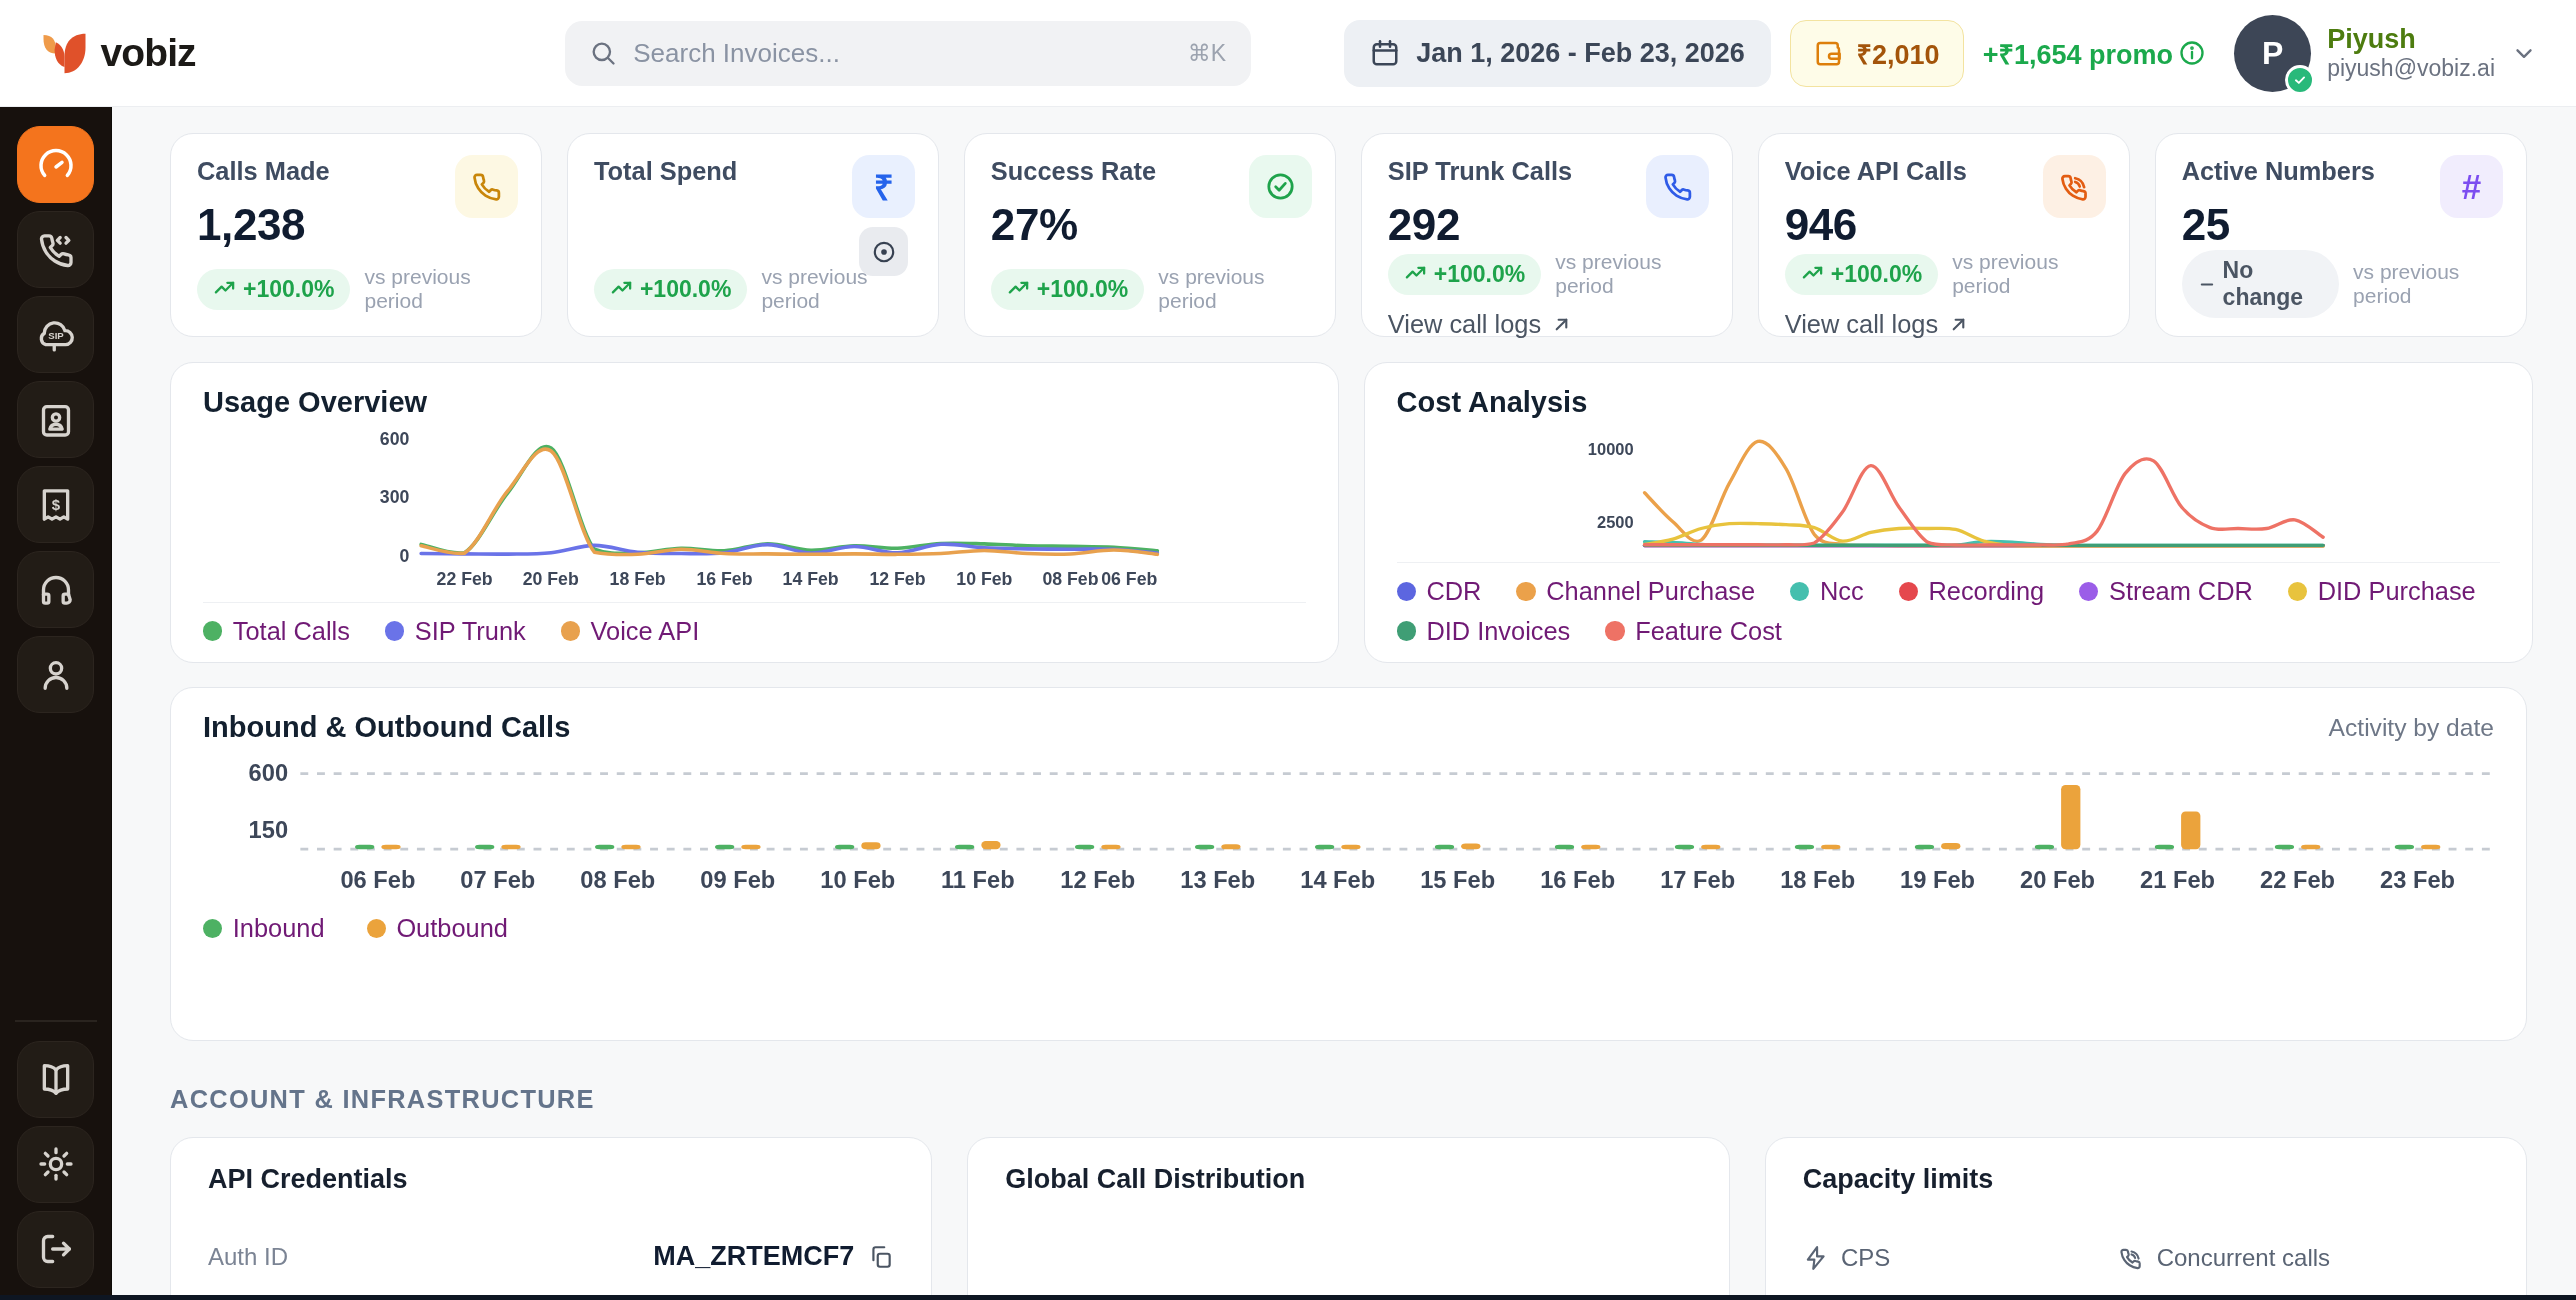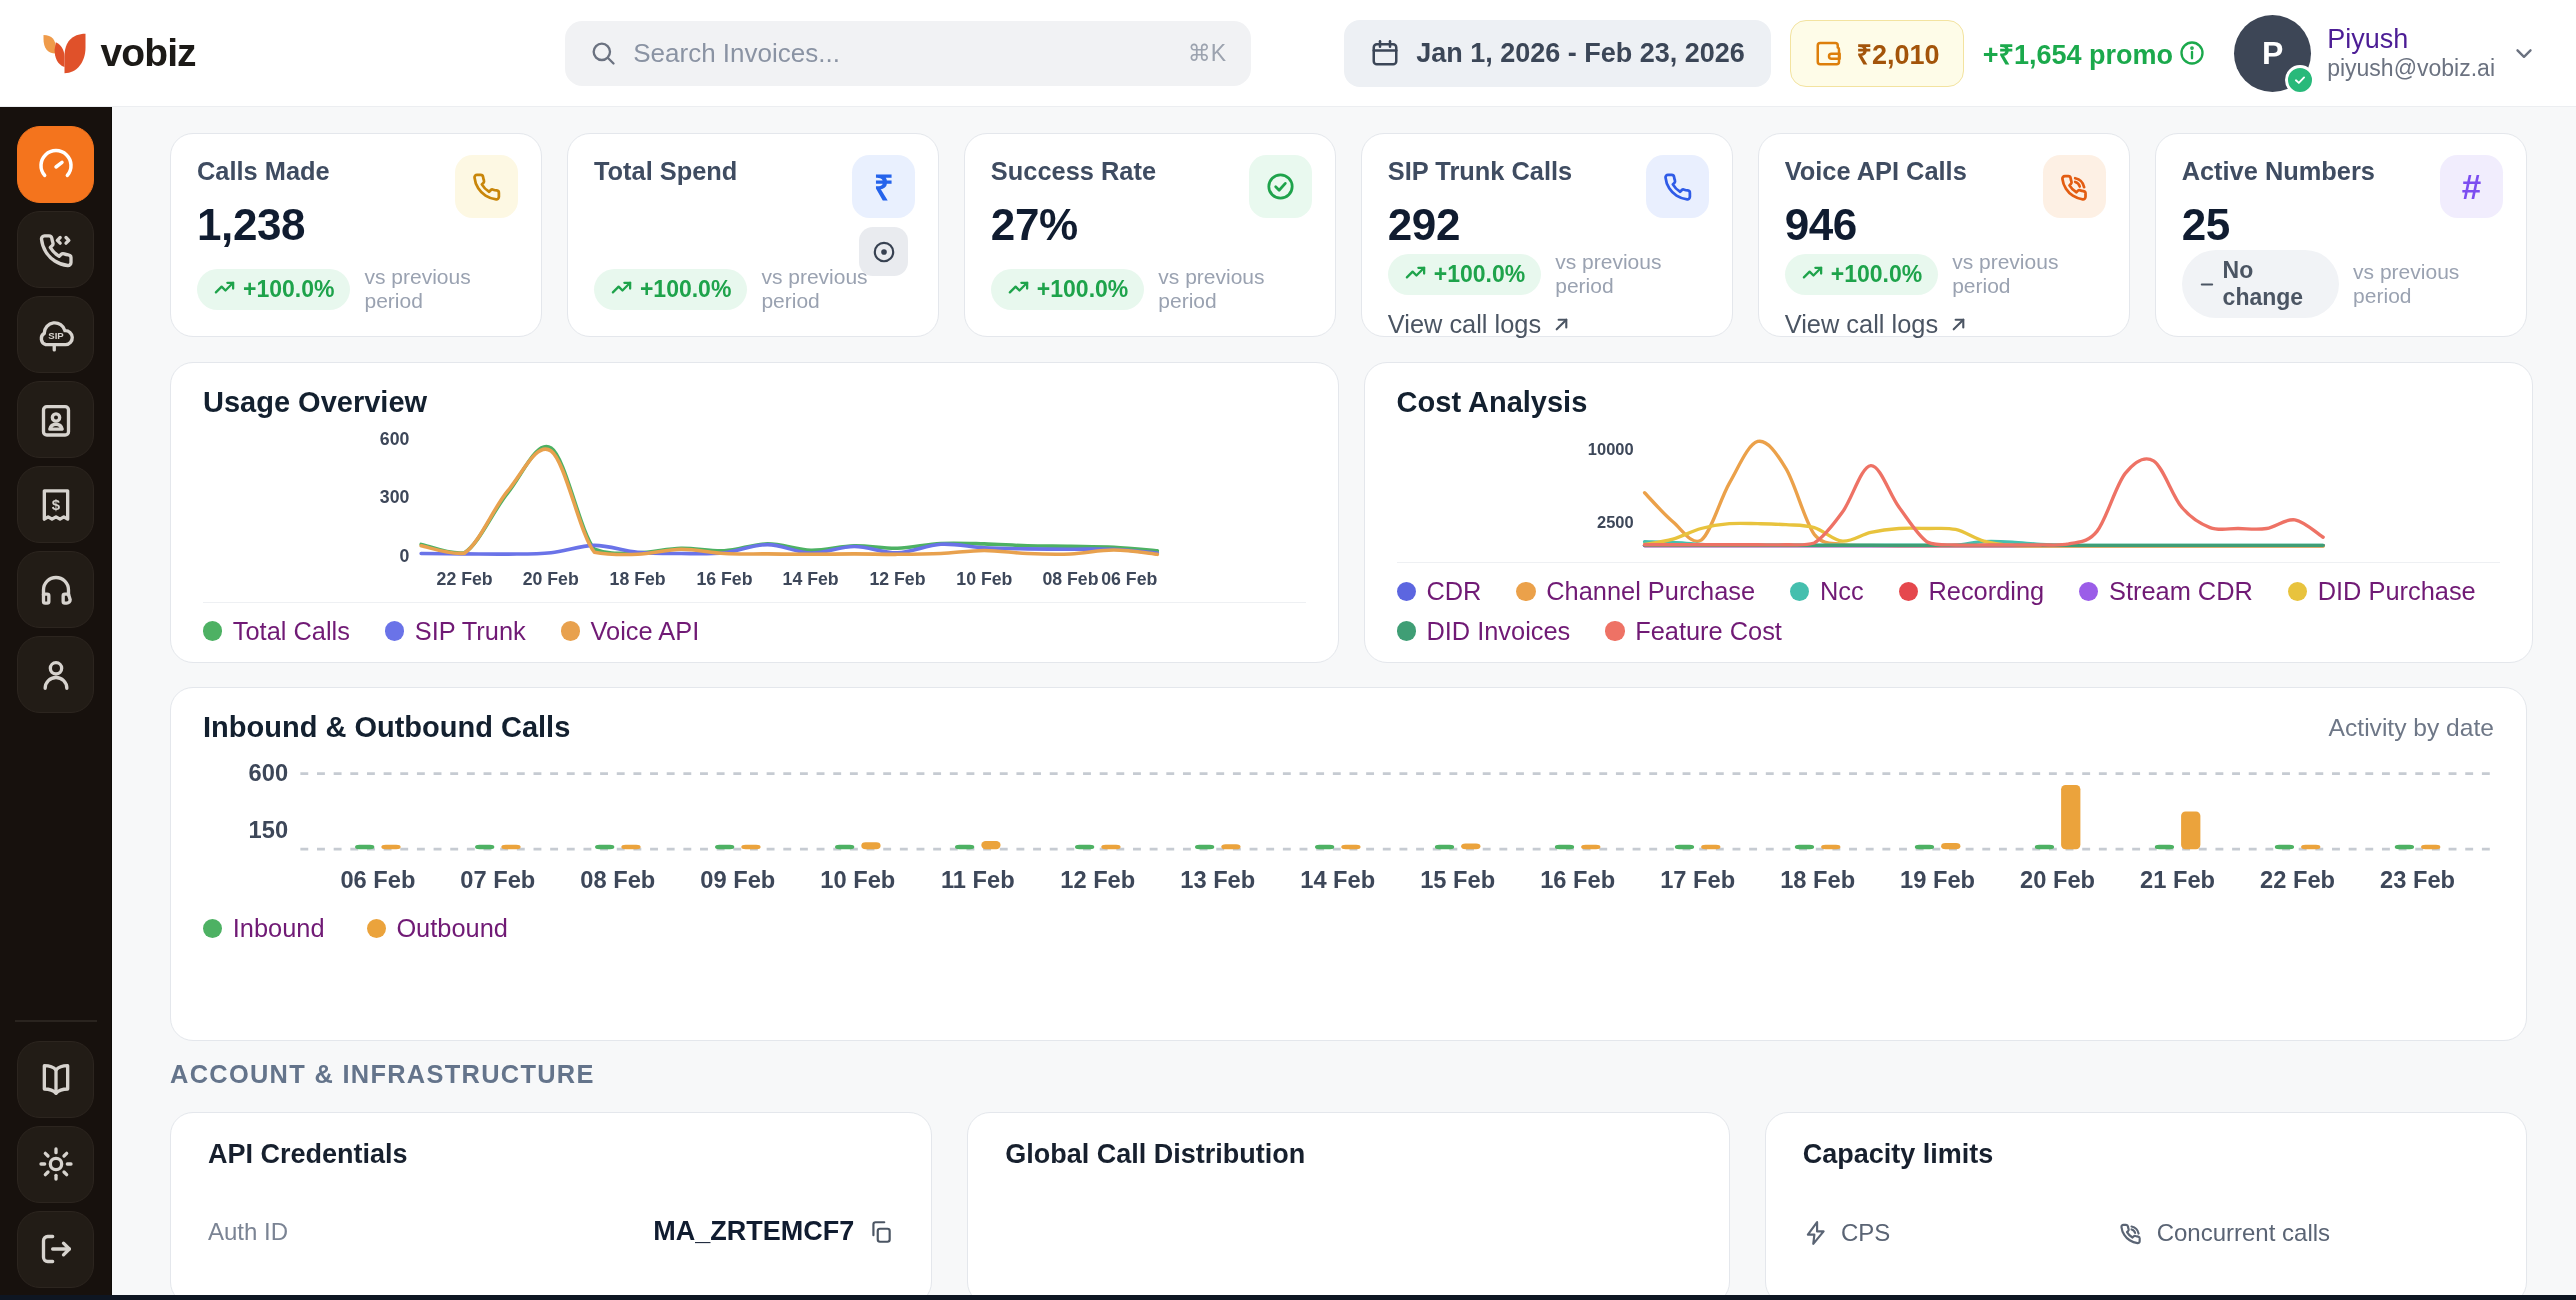--- a/index.html
+++ b/index.html
@@ -22,21 +22,21 @@
   .wallet-chip { height:67px; background:#fefce8; border:1.8px solid #f3e3a0; border-radius:16px;
                  display:flex; align-items:center; gap:12.3px; padding:0 23px;
                  font-size:27px; font-weight:700; color:#a3540a; cursor:pointer; }
   .promo { display:flex; align-items:center; gap:5px; font-size:27px; font-weight:600; color:#1ba94c; }
   .user { display:flex; align-items:center; gap:16px; margin-left:8.8px; cursor:pointer; }
   .avatar { position:relative; width:77px; height:77px; border-radius:50%; background:#3d4656;
             display:flex; align-items:center; justify-content:center; color:#fff; font-size:32px; font-weight:600; }
   .avatar .badge { position:absolute; right:-3.5px; bottom:-3.5px; width:30px; height:30px; border-radius:50%;
                    background:#28b97a; border:3.5px solid #fff; display:flex; align-items:center; justify-content:center; }
   .user-meta { display:flex; flex-direction:column; line-height:1.15; }
-  .user-name { font-size:27px; font-weight:400; color:#4c1d95; }
+  .user-name { font-size:27px; font-weight:700; color:#4d7c0f; }
   .user-email { font-size:23px; color:#6b7280; }
 
   
   .sidebar { position:absolute; left:0; top:107px; bottom:0; width:112px; background:#17110d;
              border-right:1.8px solid #0e0b08; display:flex; flex-direction:column; align-items:center;
              padding-top:19.3px; gap:8px; z-index:4; }
   .side-btn { width:77px; height:77px; border-radius:23px; background:#221c16; border:1.8px solid #2c251f;
               color:#d7d3ce; display:flex; align-items:center; justify-content:center; cursor:pointer; flex:0 0 auto; }
   .side-btn.active { background:#f4741d; border-color:#f4741d; color:#ffffff; }
   .side-bottom { margin-top:auto; display:flex; flex-direction:column; align-items:center; gap:8px; padding-bottom:12.3px; }
@@ -68,21 +68,21 @@
   .chart-title { font-size:29px; font-weight:700; color:#13202f; }
   .legend { display:flex; flex-wrap:wrap; gap:10.5px 35px; padding-top:14px; border-top:1.8px solid #eef0f3; margin-top:5.3px; }
   .legend-item { display:flex; align-items:center; gap:10.5px; font-size:25.4px; color:#701a75; }
   .legend-dot { width:19.3px; height:19.3px; border-radius:50%; flex:0 0 auto; }
 
   .activity-card { margin-top:24.6px; height:354px; padding:23px 32px 16px 32px; display:flex; flex-direction:column; }
   .activity-head { display:flex; align-items:center; justify-content:space-between; }
   .activity-sub { font-size:24.6px; color:#6e7787; }
   .activity-card .legend { border-top:none; padding-top:8.8px; gap:10.5px 42px; }
 
-  .section-header { margin-top:19px; font-size:25.4px; font-weight:700; color:#64748b; letter-spacing:1.3px; }
+  .section-header { margin-top:44px; font-size:25.4px; font-weight:700; color:#64748b; letter-spacing:1.3px; }
   .bottom-row { display:grid; grid-template-columns:repeat(3,1fr); gap:35px; margin-top:23px; }
   .bottom-card { height:193px; padding:26px 37px; }
   .bottom-title { font-size:27px; font-weight:700; color:#17202e; }
   .cred-row { display:flex; align-items:center; justify-content:space-between; margin-top:46px; }
   .cred-label { font-size:24px; color:#7b8494; }
   .cred-value { display:flex; align-items:center; gap:14px; font-size:27px; font-weight:700; color:#101c30; }
   .copy-btn { color:#4b5563; cursor:pointer; display:flex; }
   .cap-row { display:flex; margin-top:49px; }
   .cap-item { display:flex; align-items:center; gap:12.3px; font-size:24px; color:#5a6474; width:46%; }
 

